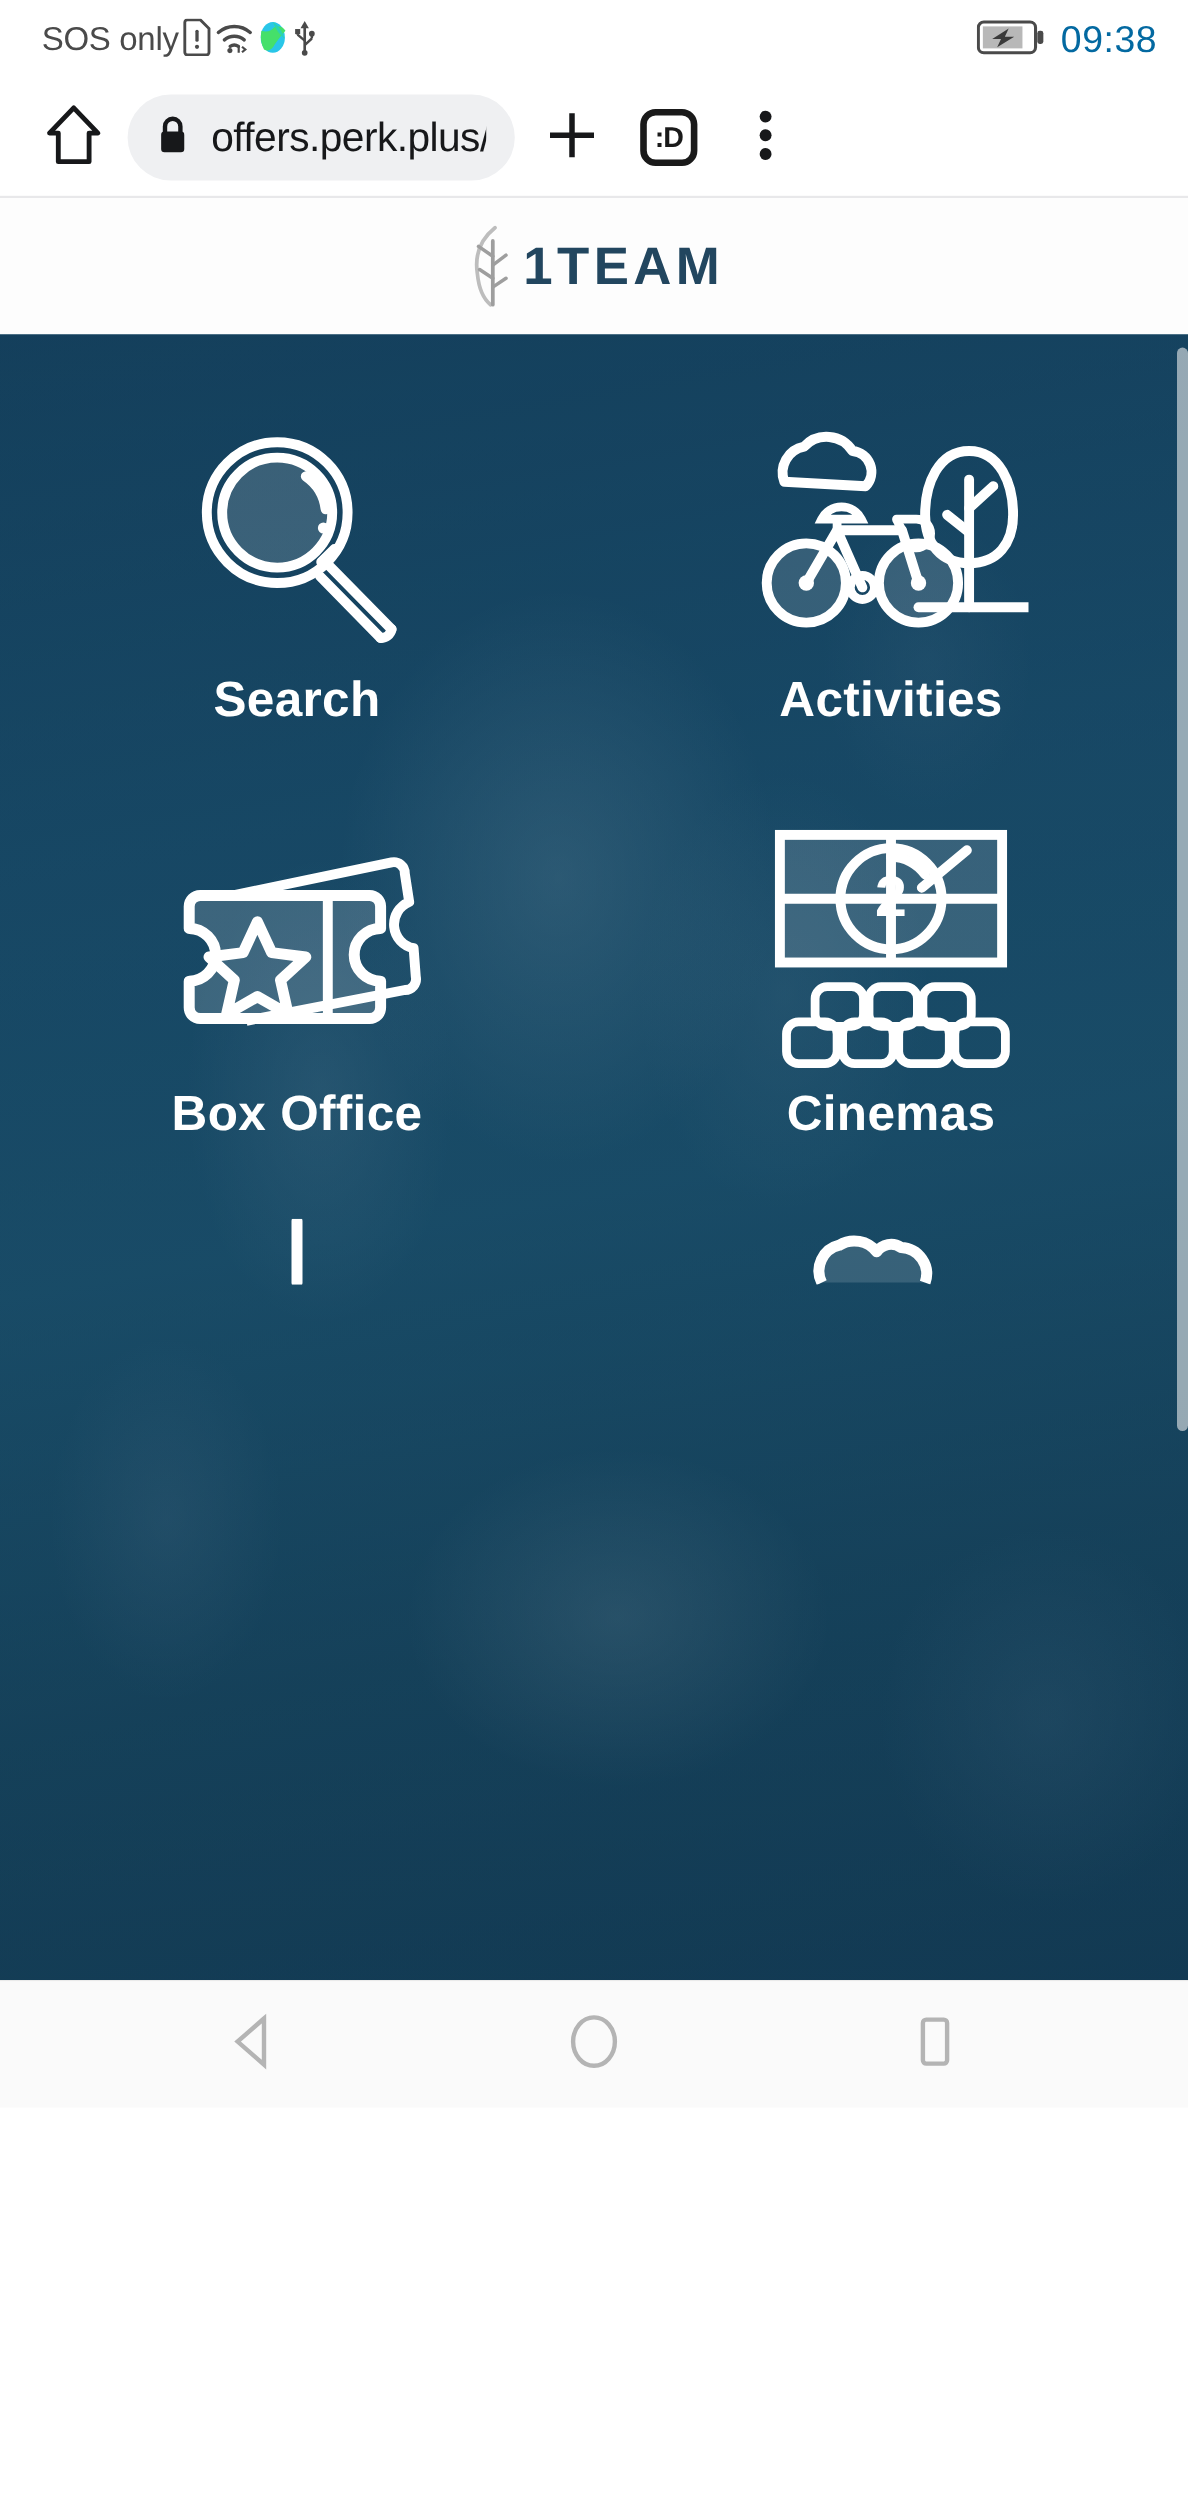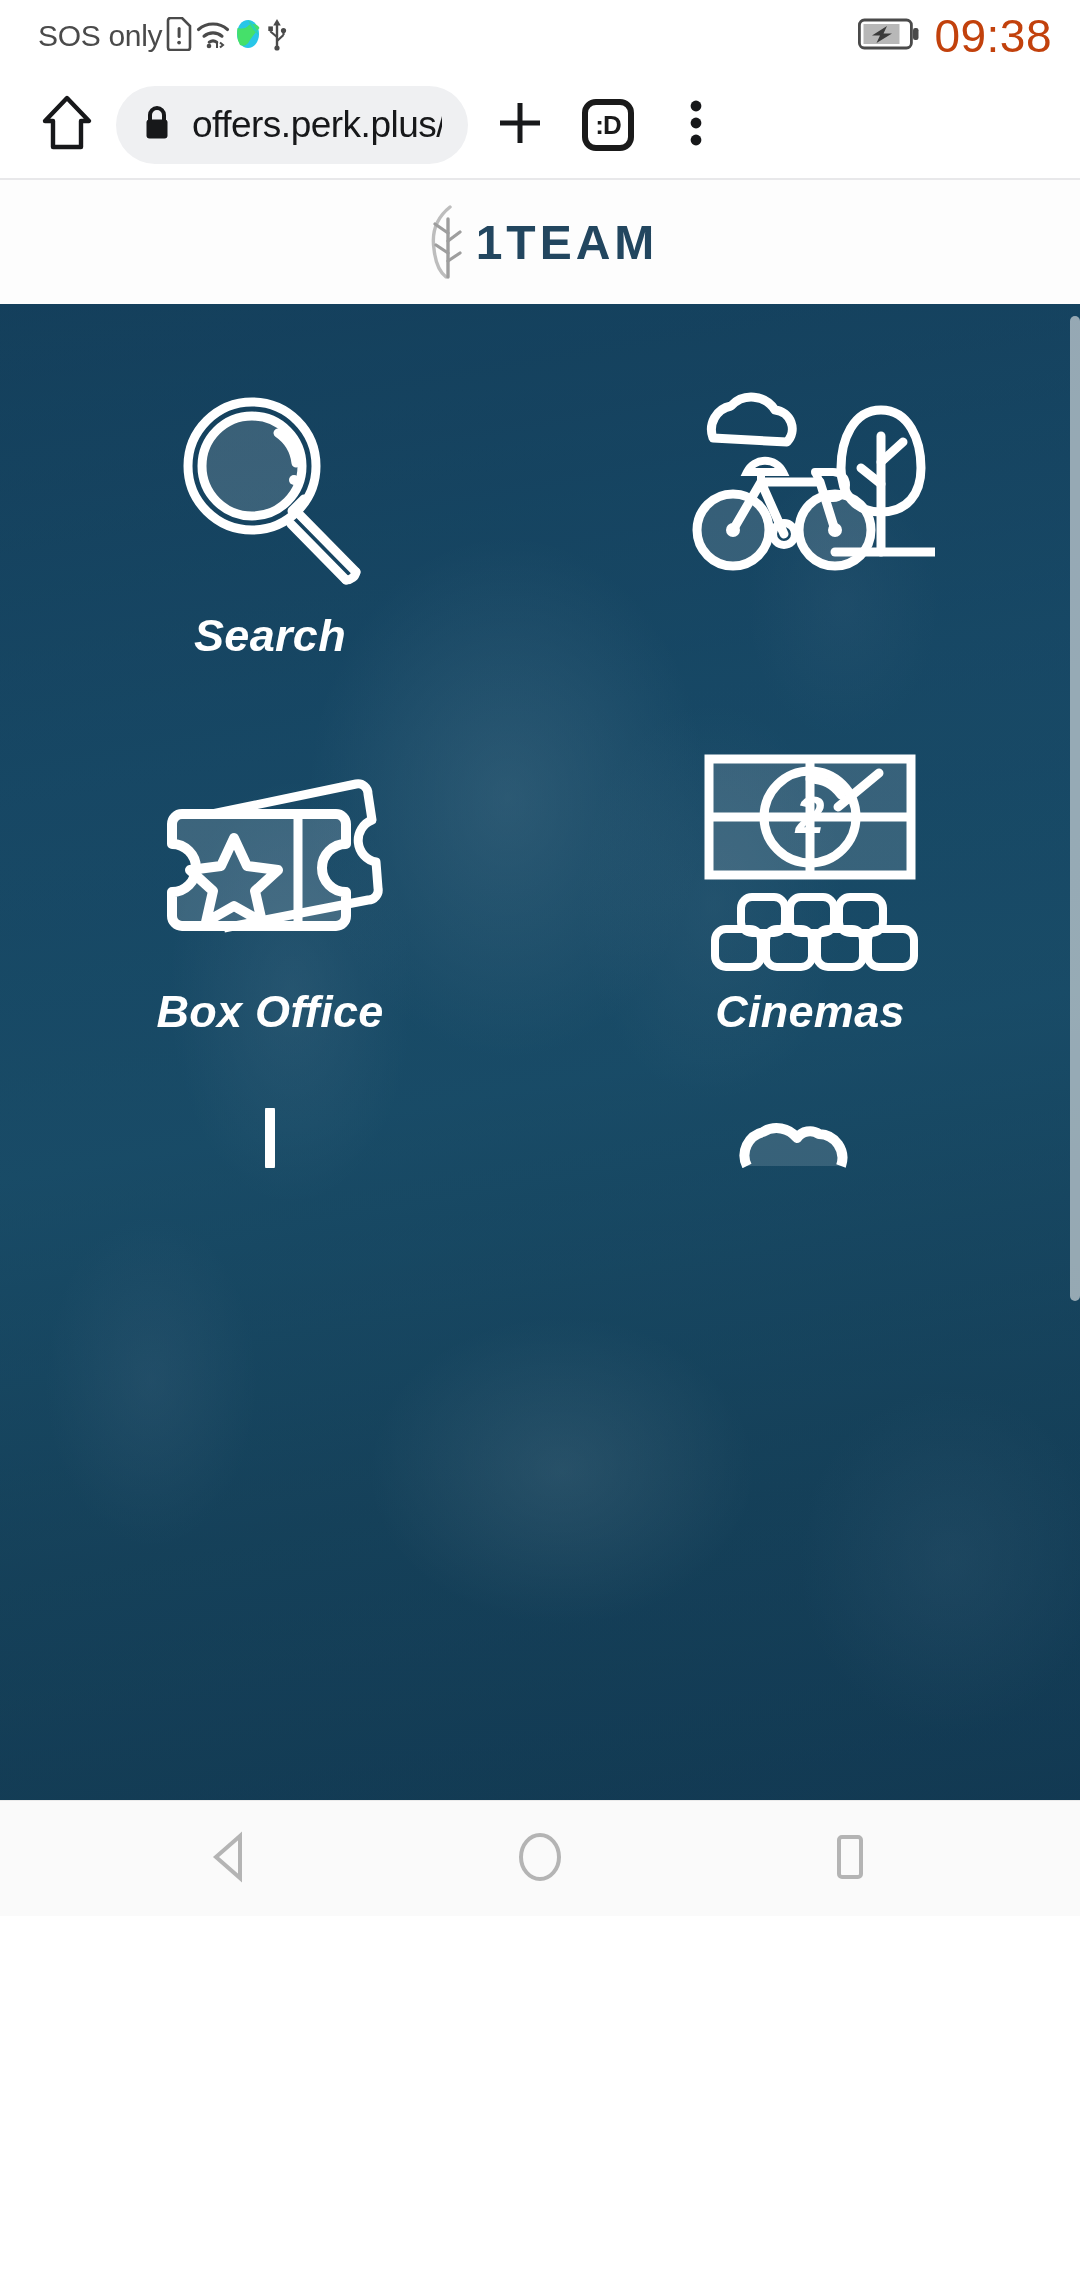--- a/index.html
+++ b/index.html
@@ -22,22 +22,22 @@
   }
   .status-left { display:flex; align-items:center; gap:4px; }
   .status-text {
     font-size:30px;
     color:#4a4a4a;
     font-family:"Liberation Sans", sans-serif;
     letter-spacing:-0.3px;
   }
   .status-right { display:flex; align-items:center; gap:14px; }
   .clock {
-    font-size:46px;
-    color:#c2410c;
+    font-size:34px;
+    color:#0369a1;
     letter-spacing:0.5px;
   }
 
   
   .browser-bar {
     height:108px;
     background:#ffffff;
     display:flex;
     align-items:center;
     padding:0 26px 0 24px;
@@ -135,21 +135,20 @@
     padding:52px 0 0 0;
     row-gap:4px;
   }
   .tile {
     display:flex;
     flex-direction:column;
     align-items:center;
     justify-content:flex-start;
     height:372px;
     padding-top:12px;
-    font-style:italic;
   }
   .tile-icon {
     height:236px;
     display:flex;
     align-items:center;
     justify-content:center;
   }
   .tile-label {
     font-size:45px;
     font-weight:bold;
@@ -340,20 +339,21 @@
           <circle cx="48" cy="154" r="7" fill="#ffffff"></circle>
           <circle cx="150" cy="154" r="7" fill="#ffffff"></circle>
           <circle cx="99" cy="158" r="11" fill="none" stroke="#ffffff" stroke-width="8"></circle>
           <path d="M99 158 L76 106 M76 106 L135 106 M135 106 L150 154 M76 106 L48 154" fill="none" stroke="#ffffff" stroke-width="9" stroke-linejoin="round" stroke-linecap="round"></path>
           <path d="M62 96 a20 20 0 0 1 36 0 Z" fill="none" stroke="#ffffff" stroke-width="8"></path>
           <path d="M76 96 L76 106" stroke="#ffffff" stroke-width="8"></path>
           <path d="M130 96 L148 96 a13 13 0 0 1 0 26 L140 122" fill="none" stroke="#ffffff" stroke-width="8" stroke-linecap="round" stroke-linejoin="round"></path>
           <path d="M130 96 L135 106" stroke="#ffffff" stroke-width="8"></path>
         </svg>
       </div>
+      <div class="tile-label">Activities</div>
     </div>
 
     <div class="tile">
       <div class="tile-icon">
         <svg width="240" height="200" viewBox="0 0 240 200">
 
           <path d="M62 52 L206 22 a10 10 0 0 1 12 10 L222 58 a22 22 0 0 0 4 42 L228 126 a10 10 0 0 1 -10 12 L74 166" fill="none" stroke="#ffffff" stroke-width="9" stroke-linejoin="round"></path>
 
           <path d="M22 62 a10 10 0 0 1 10 -10 L186 52 a10 10 0 0 1 10 10 L196 82 a24 24 0 0 0 0 48 L196 154
                    a10 10 0 0 1 -10 10 L32 164 a10 10 0 0 1 -10 -10 L22 130 a24 24 0 0 0 0 -48 Z" fill="rgba(255,255,255,0.16)" stroke="#ffffff" stroke-width="10" stroke-linejoin="round"></path>

